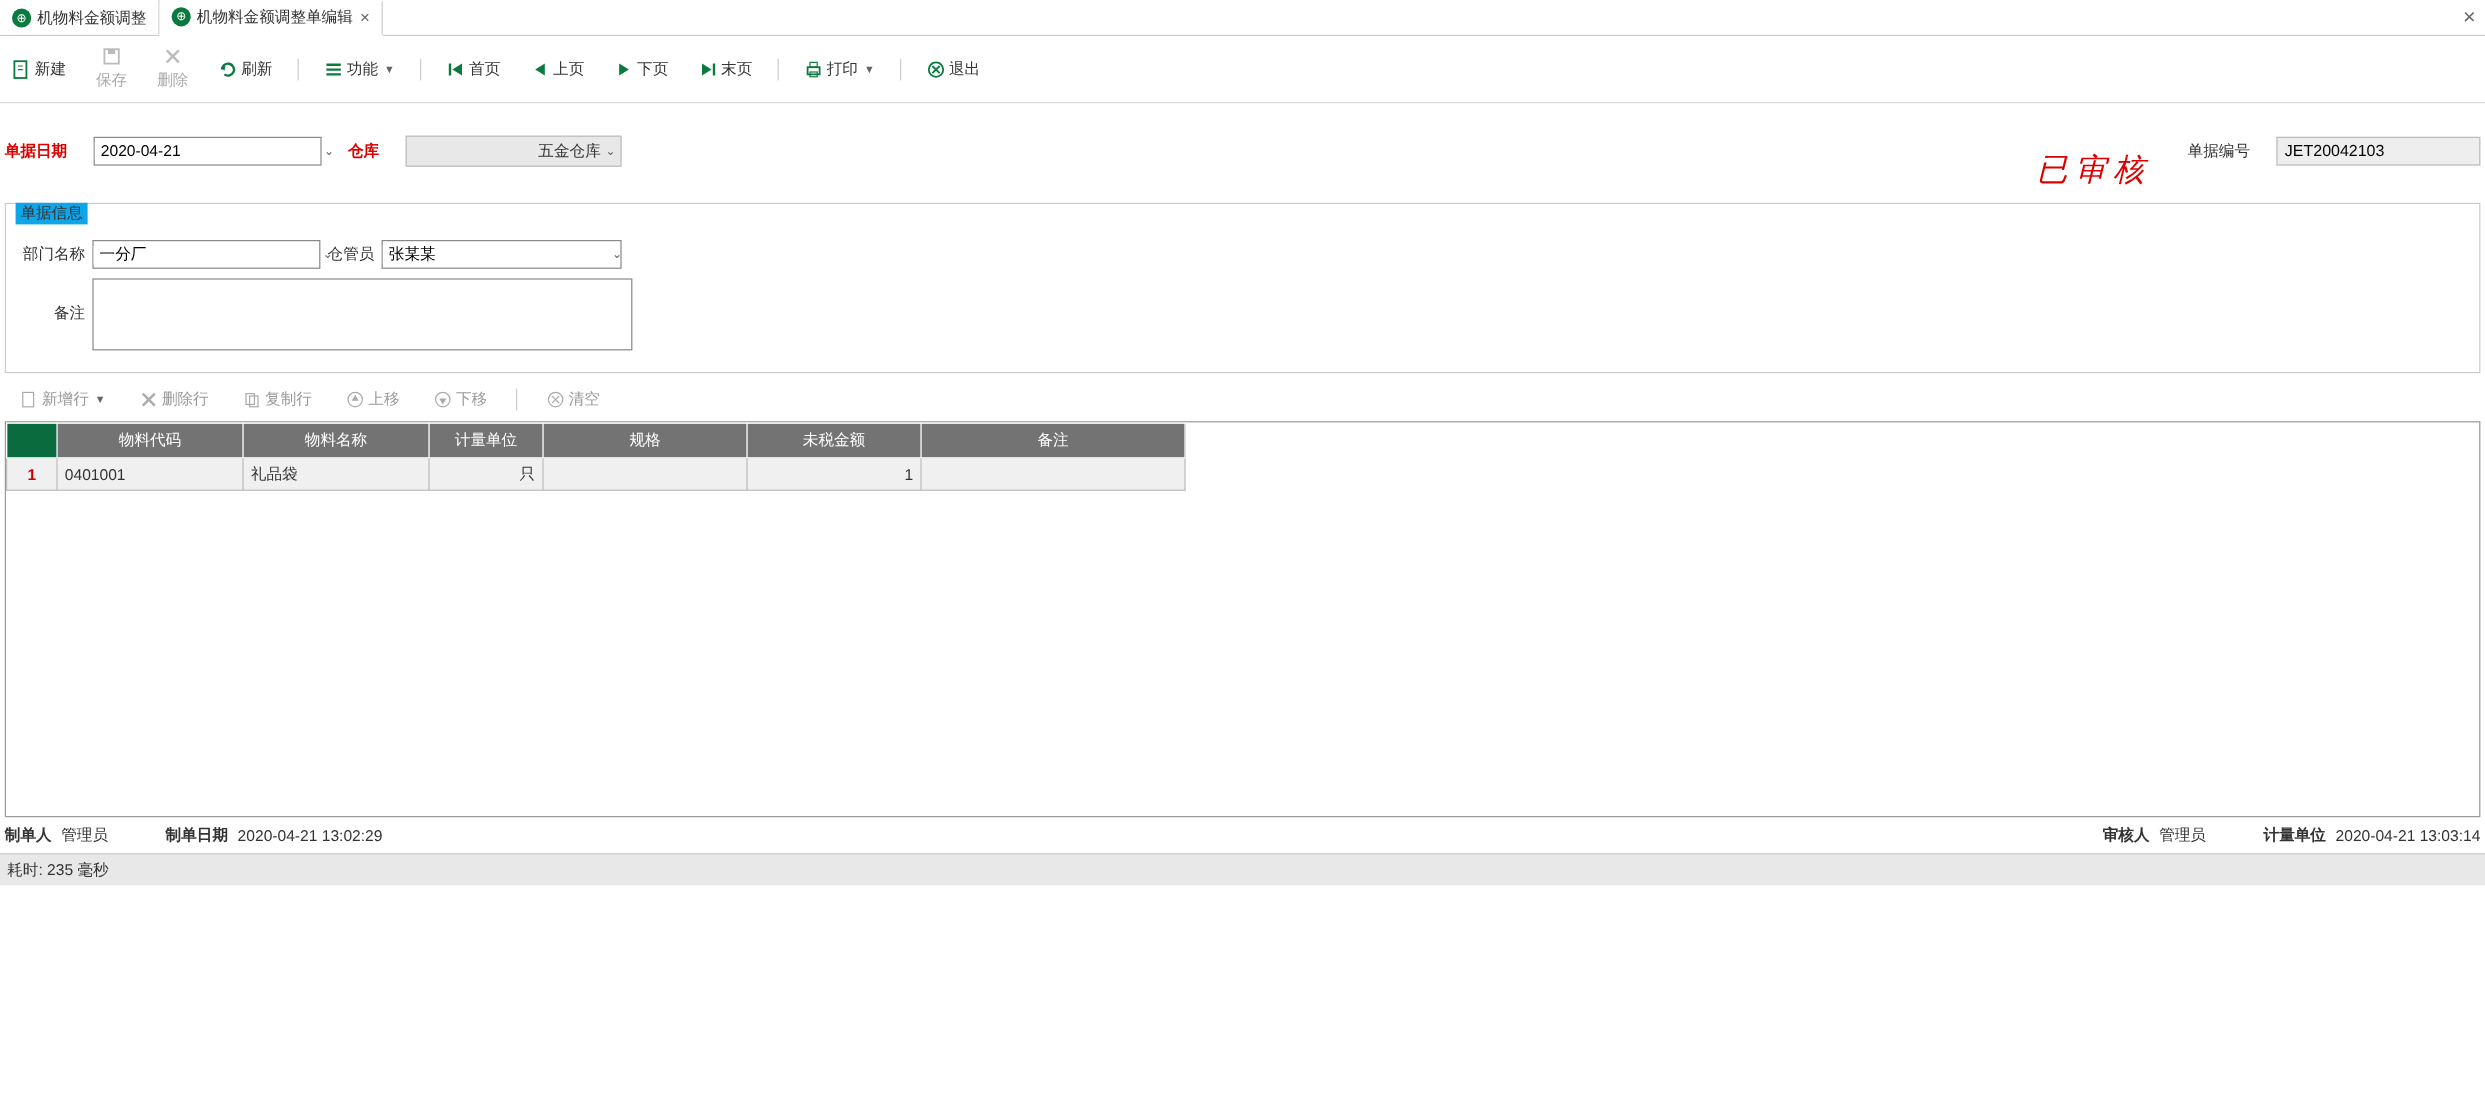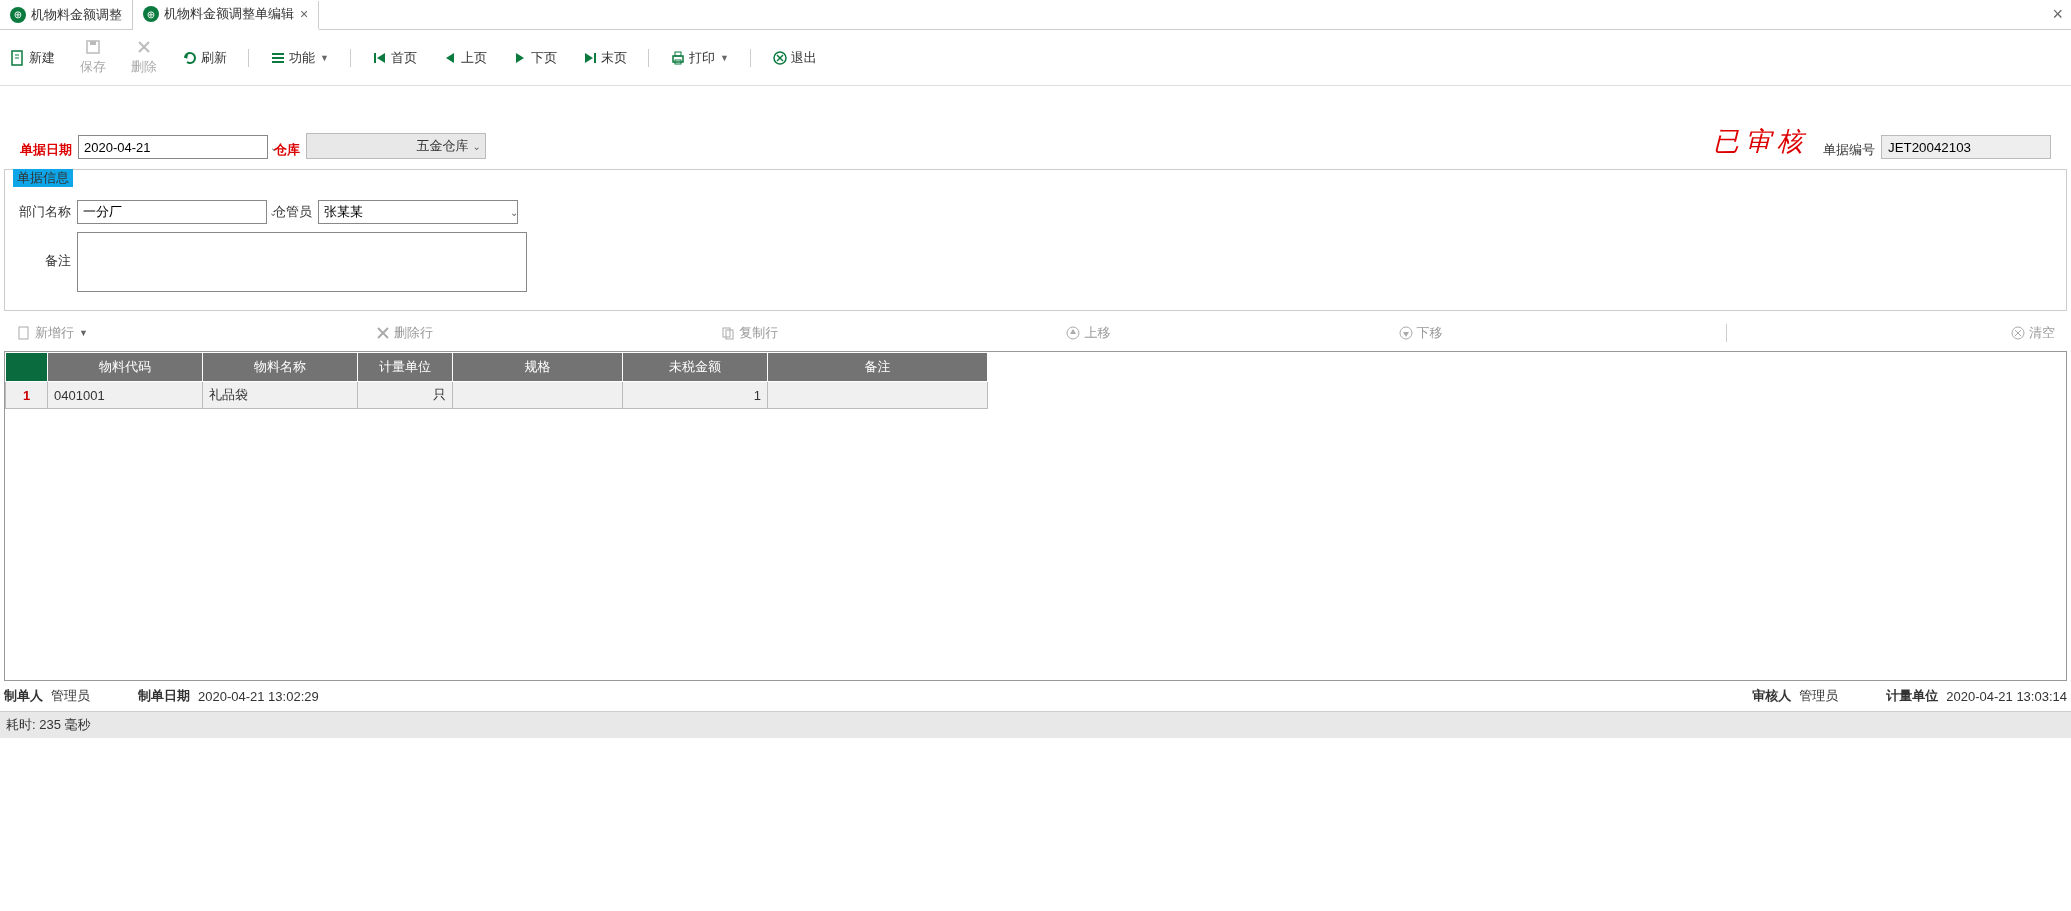--- a/index.html
+++ b/index.html
@@ -9,35 +9,35 @@
 .tab.active { background: #fff; border-bottom: 2px solid #fff; margin-bottom: -1px; }
 .tab-icon { width: 16px; height: 16px; background: #0a7a3f; border-radius: 50%; display: inline-flex; align-items: center; justify-content: center; color: #fff; font-size: 10px; margin-right: 5px; }
 .tab-close { margin-left: 6px; color: #666; cursor: pointer; font-size: 14px; }
 .window-close { position: absolute; right: 8px; top: 4px; font-size: 18px; color: #666; cursor: pointer; }
 .toolbar { display: flex; align-items: center; padding: 6px 4px; border-bottom: 1px solid #ddd; gap: 13px; }
 .tb-btn { display: flex; align-items: center; padding: 3px 6px; cursor: pointer; border-radius: 2px; gap: 3px; }
 .tb-btn.disabled { color: #aaa; cursor: default; flex-direction: column; }
 .tb-sep { width: 1px; height: 18px; background: #ccc; margin: 0 2px; }
 .ico { width: 16px; height: 16px; display: inline-flex; align-items: center; justify-content: center; }
 .dropdown-arrow { font-size: 9px; color: #666; margin-left: 2px; }
-.header-row { display: flex; align-items: flex-end; padding: 6px 20px; gap: 6px; }
+.header-row { display: flex; align-items: center; padding: 6px 4px; gap: 22px; }
 .lbl-red { color: #d00; font-weight: bold; }
 .inp-combo { display: flex; align-items: center; border: 1px solid #888; height: 24px; }
 .inp-combo input { border: none; outline: none; padding: 0 5px; flex: 1; font-size: 13px; }
 .inp-combo .arr { padding: 0 5px; color: #666; cursor: pointer; font-size: 10px; }
 .readonly-combo { background: #e8e8e8; border: 1px solid #bbb; height: 26px; display: flex; align-items: center; justify-content: flex-end; padding: 0 4px; width: 180px; }
 .readonly-combo .txt { flex: 1; text-align: right; padding-right: 4px; }
 .readonly-combo .arr { color: #666; font-size: 10px; }
 .status-approved { color: #d00; font-family: "KaiTi", "STKaiti", serif; font-size: 26px; font-style: italic; letter-spacing: 6px; margin-left: auto; margin-right: 8px; margin-top: 32px; }
 .readonly-input { background: #eee; border: 1px solid #bbb; padding: 3px 6px; width: 170px; height: 24px; }
 .fieldset { border: 1px solid #ccc; margin: 4px; padding: 30px 10px 10px 10px; position: relative; }
 .fieldset-title { position: absolute; top: -1px; left: 8px; background: #0ea5e9; padding: 0 4px; font-size: 13px; }
 .fieldset-row { display: flex; align-items: center; gap: 6px; margin-bottom: 8px; }
 .textarea { border: 1px solid #888; width: 450px; height: 60px; resize: none; }
-.row-toolbar { display: flex; align-items: center; padding: 6px 10px; gap: 16px; color: #999; justify-content: space-between; }
+.row-toolbar { display: flex; align-items: center; padding: 6px 10px; gap: 16px; color: #999; }
 .row-toolbar .tb-btn { color: #999; }
 .grid-wrap { border: 1px solid #999; margin: 0 4px; height: 330px; overflow: auto; background: #fff; }
 .grid { border-collapse: collapse; }
 .grid th { background: #737373; color: #fff; font-weight: normal; padding: 5px 6px; border: 1px solid #fff; text-align: center; font-size: 13px; }
 .grid th.rownum-h { background: #0a6b3f; width: 42px; }
 .grid td { border: 1px solid #bbb; padding: 4px 6px; font-size: 13px; background: #f0f0f0; }
 .grid td.rownum { color: #c00; font-weight: bold; text-align: center; background: #f0f0f0; width: 42px; }
 .grid td.right { text-align: right; }
 .footer { display: flex; align-items: center; padding: 6px 4px; gap: 8px; font-size: 13px; }
 .footer .lbl-b { font-weight: bold; }

